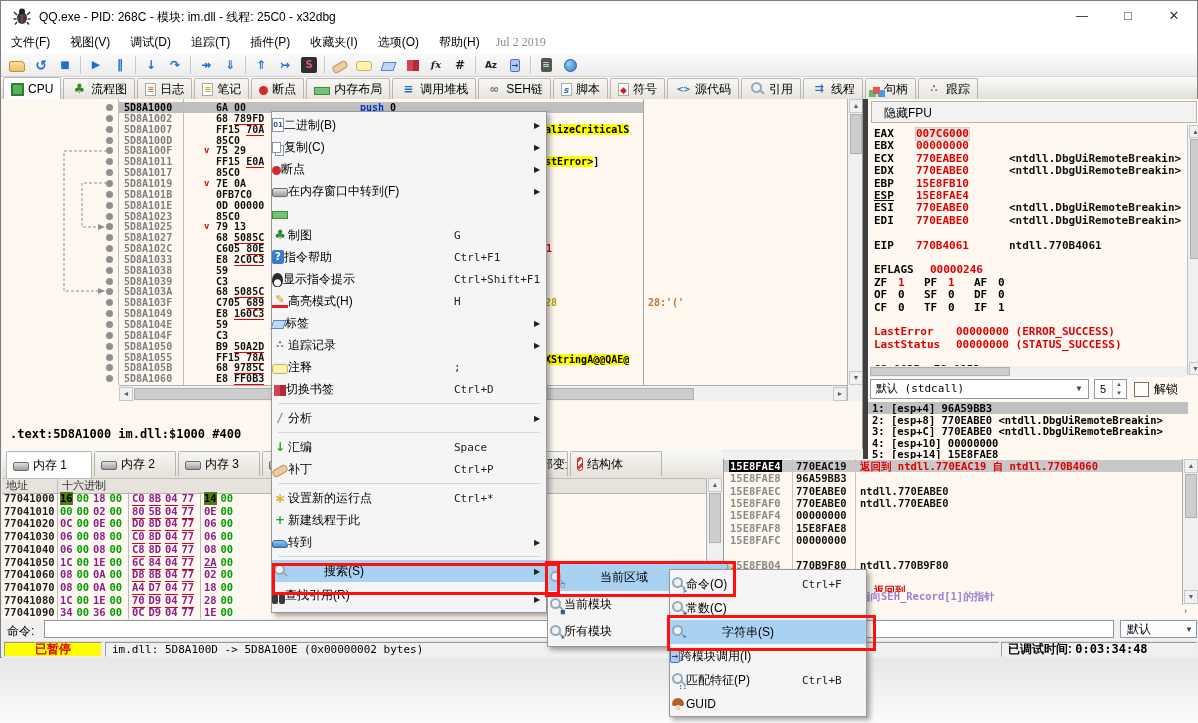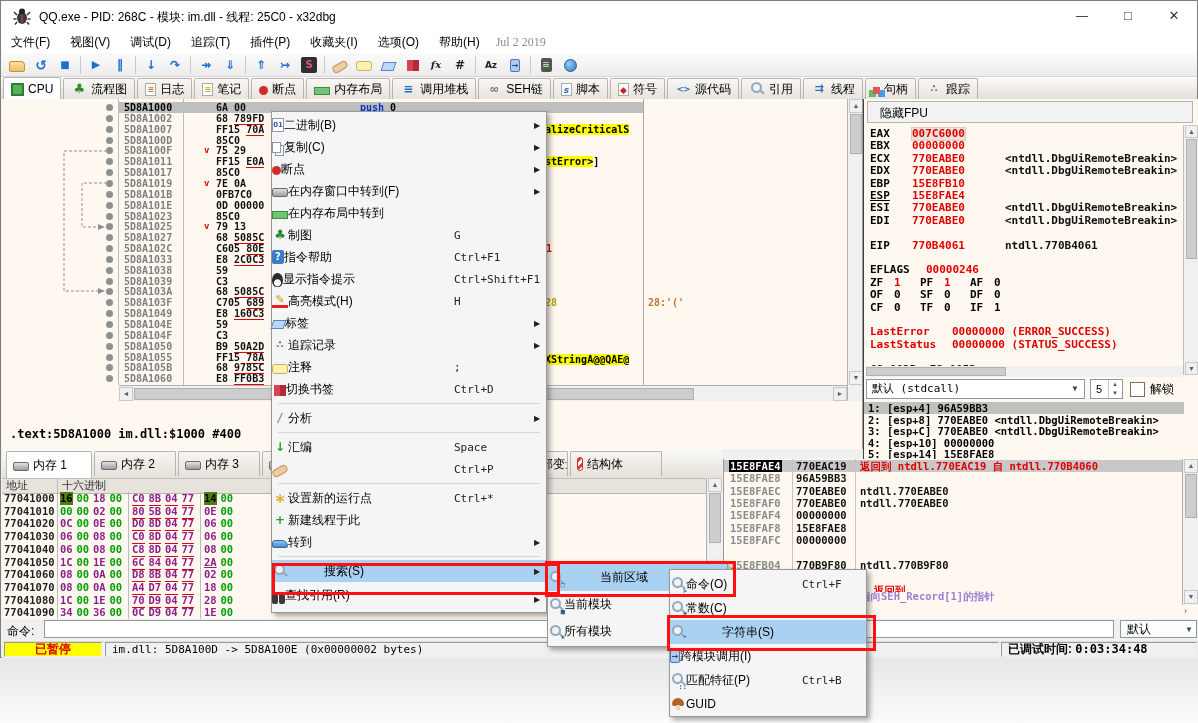--- a/index.html
+++ b/index.html
@@ -53,21 +53,21 @@
   .kw-push{color:#0033CC;}
   #da-info{position:absolute;left:0px;top:302px;width:860px;height:48px;background:#FFF8F0;}
   #da-info span{position:absolute;left:8px;top:26px;font:bold 12px "DejaVu Sans Mono",monospace;}
   
   .sb{background:#F0F0F0;position:absolute;}
   .sb-btn{position:absolute;background:#F0F0F0;border:1px solid #C8C8C8;color:#606060;
        font-size:7px;text-align:center;box-sizing:border-box;}
   .sb-thumb{position:absolute;background:#CDCDCD;border:1px solid #B0B0B0;box-sizing:border-box;}
   
   #regs{position:absolute;left:862px;top:98px;width:336px;height:360px;background:#FFF8F0;
-       border-left:1px solid #404040;box-sizing:border-box;}
+       border-left:5px solid #404040;box-sizing:border-box;}
   #fpubtn{position:absolute;left:3px;top:2px;width:326px;height:22px;background:#F2F2F2;
        border:1px solid #B4B4B4;line-height:22px;padding-left:12px;box-sizing:border-box;}
   .regline{position:absolute;left:0;width:318px;height:12px;
        font:bold 11px "DejaVu Sans Mono",monospace;line-height:12px;white-space:pre;}
   .regname{position:absolute;left:6px;}
   .regval{position:absolute;left:48px;color:#E00000;}
   .regsym{position:absolute;left:141px;color:#111;}
   .boxed{background:#E9E2DA;outline:1px solid #D5CCC2;}
   .uline{text-decoration:underline;}
   .black{color:#111 !important;}
@@ -861,21 +861,20 @@
         <span class="mi-label">断点</span>
         <span class="mi-arrow" style="left: 262px;">▶</span>
       </div>
       <div class="menuitem" style="height: 22px;">
         <span class="ic ic-truck"></span>
         <span class="mi-label">在内存窗口中转到(F)</span>
         <span class="mi-arrow" style="left: 262px;">▶</span>
       </div>
       <div class="menuitem" style="height: 22px;">
         <span class="ic ic-memmap"></span>
-        <span class="mi-label">在内存布局中转到</span>
       </div>
       <div class="menuitem" style="height: 22px;">
         <span class="ic ic-graph">♣</span>
         <span class="mi-label">制图</span>
         <span class="mi-short" style="left: 182px;">G</span>
       </div>
       <div class="menuitem" style="height: 22px;">
         <span class="ic ic-help">?</span>
         <span class="mi-label">指令帮助</span>
         <span class="mi-short" style="left: 182px;">Ctrl+F1</span>
@@ -917,20 +916,21 @@
         <span class="mi-arrow" style="left: 262px;">▶</span>
       </div>
       <div class="menusep"></div>
       <div class="menuitem" style="height: 22px;">
         <span class="ic ic-assemble">↓</span>
         <span class="mi-label">汇编</span>
         <span class="mi-short" style="left: 182px;">Space</span>
       </div>
       <div class="menuitem" style="height: 22px;">
         <span class="ic ic-patch"></span>
+        <span class="mi-label">补丁</span>
         <span class="mi-short" style="left: 182px;">Ctrl+P</span>
       </div>
       <div class="menusep"></div>
       <div class="menuitem" style="height: 22px;">
         <span class="ic ic-neworigin">∗</span>
         <span class="mi-label">设置新的运行点</span>
         <span class="mi-short" style="left: 182px;">Ctrl+*</span>
       </div>
       <div class="menuitem" style="height: 22px;">
         <span class="ic ic-newthread">+</span>

